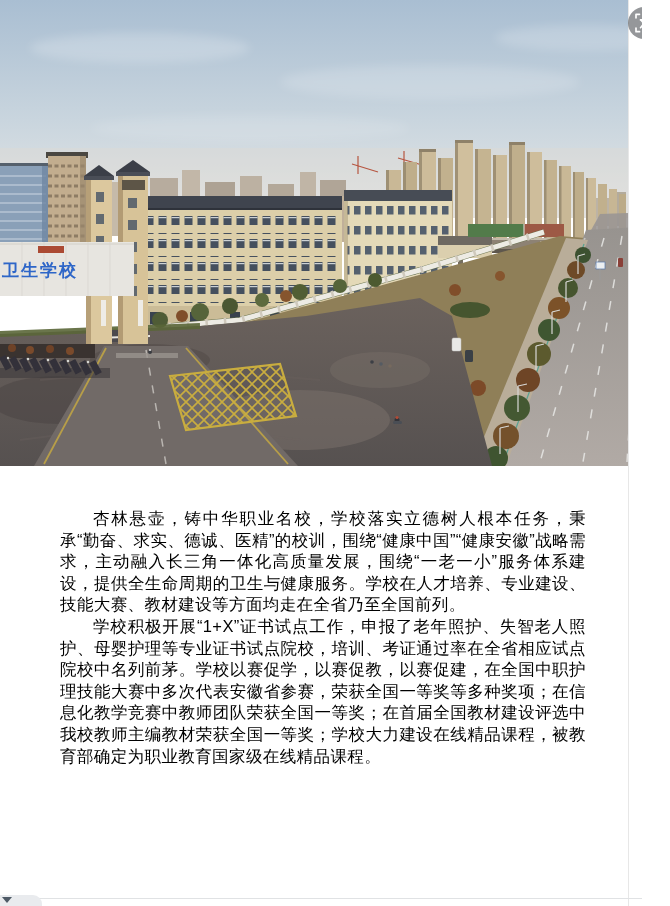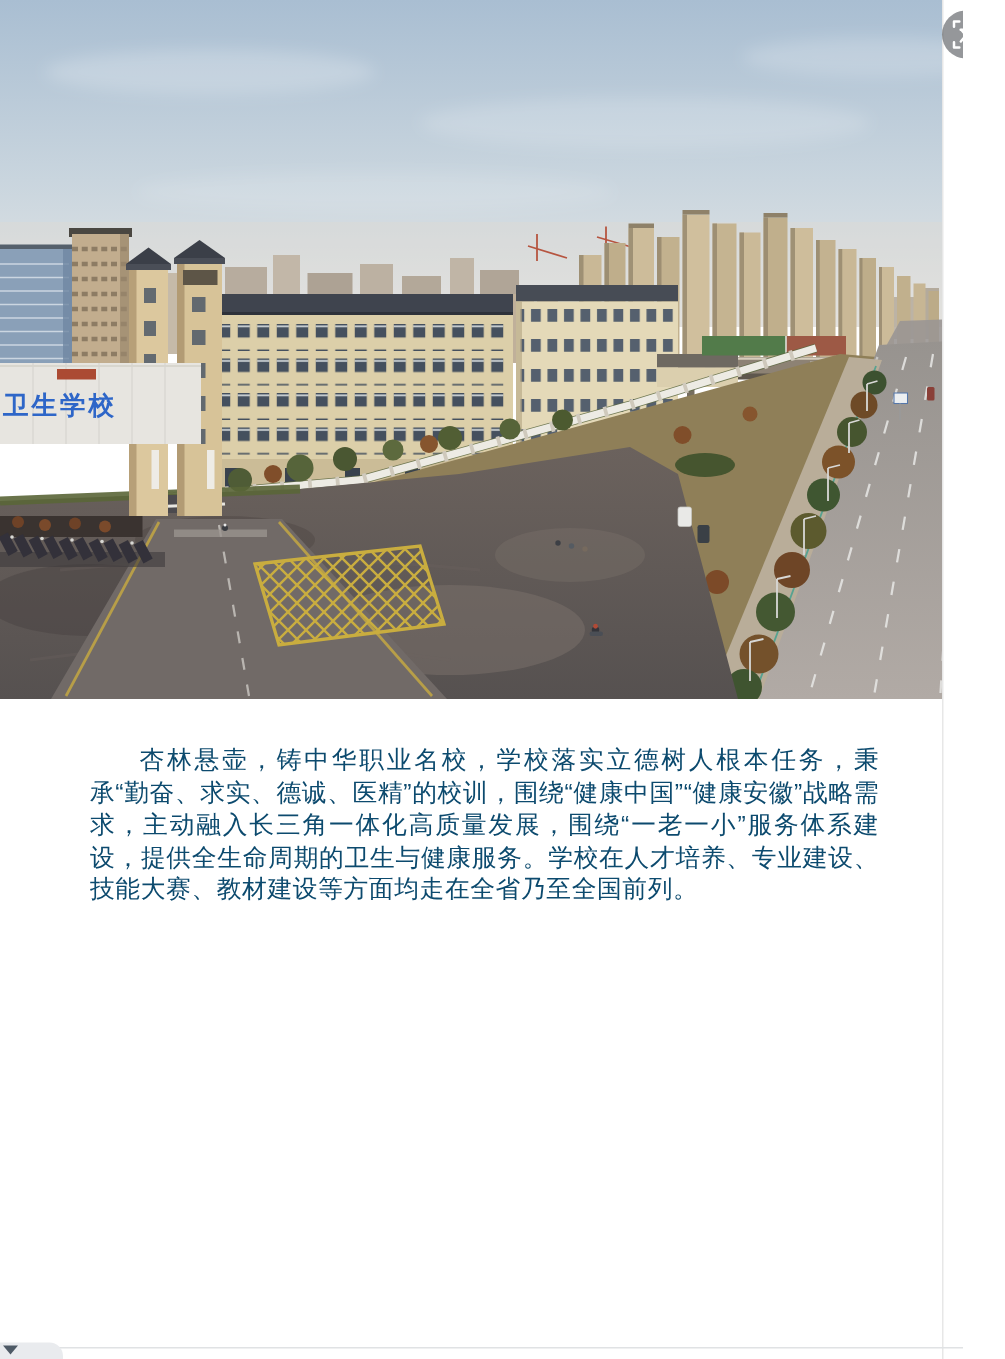--- a/index.html
+++ b/index.html
@@ -2,21 +2,21 @@
 <html><head>
 <meta charset="utf-8">
 <style>
   html,body{margin:0;padding:0;background:#ffffff;}
   .viewer{position:relative;width:642px;height:906px;background:#ffffff;overflow:hidden;
           font-family:"Liberation Sans",sans-serif;}
   .page{position:absolute;left:0;top:0;width:656px;height:906px;background:#ffffff;}
   .right-gutter{position:absolute;top:0;right:0;width:13px;height:906px;background:#ffffff;
           border-left:1px solid #e7e7e7;}
   .photo{position:absolute;left:0;top:0;width:656px;height:466px;display:block;}
-  .article{position:absolute;left:60px;top:497px;width:526px;color:#0c4a6e;
+  .article{position:absolute;left:60px;top:508px;width:526px;color:#000000;
           font-size:16.5px;line-height:21.6px;font-weight:500;letter-spacing:0.4px;
           text-align:justify;}
   .article p{margin:0;text-indent:2em;}
   .ocr-btn{position:absolute;left:628px;top:7px;width:32px;height:32px;border-radius:50%;
           background:rgba(62,66,71,0.55);display:flex;align-items:center;justify-content:center;
           cursor:pointer;border:none;padding:0;}
   .bottom-line{position:absolute;left:0;bottom:7px;width:670px;height:1px;background:#e0e2e4;}
   .corner-tab{position:absolute;left:0;bottom:0;width:42px;height:11px;background:#e9ebee;
           border-radius:0 9px 0 0;cursor:pointer;}
   .corner-tab .tri{position:absolute;left:2px;top:2px;width:0;height:0;
@@ -363,20 +363,21 @@
         <rect x="0" y="242" width="134" height="54" fill="#e7e5e0"></rect>
         <line x1="0" y1="244" x2="134" y2="244" stroke="#d3d0c8" stroke-width="1"></line>
         <path d="M22,242V296 M44,242V296 M66,242V296 M88,242V296 M110,242V296" stroke="#d8d5cf" stroke-width="1" opacity="0.8"></path>
         <rect x="38" y="246" width="26" height="7" fill="#ab4a33"></rect>
         <text x="2" y="276" font-size="17" font-weight="bold" fill="#2e66c8" letter-spacing="2">卫生学校</text>
       </g>
     </svg>
 
     <div class="article">
       <p>杏林悬壶，铸中华职业名校，学校落实立德树人根本任务，秉承“勤奋、求实、德诚、医精”的校训，围绕“健康中国”“健康安徽”战略需求，主动融入长三角一体化高质量发展，围绕“一老一小”服务体系建设，提供全生命周期的卫生与健康服务。学校在人才培养、专业建设、技能大赛、教材建设等方面均走在全省乃至全国前列。</p>
+      <p>学校积极开展“1+X”证书试点工作，申报了老年照护、失智老人照护、母婴护理等专业证书试点院校，培训、考证通过率在全省相应试点院校中名列前茅。学校以赛促学，以赛促教，以赛促建，在全国中职护理技能大赛中多次代表安徽省参赛，荣获全国一等奖等多种奖项；在信息化教学竞赛中教师团队荣获全国一等奖；在首届全国教材建设评选中我校教师主编教材荣获全国一等奖；学校大力建设在线精品课程，被教育部确定为职业教育国家级在线精品课程。</p>
     </div>
   </div>
 
   <div class="right-gutter"></div>
 
   <button class="ocr-btn" aria-label="text recognition">
     <svg width="20" height="20" viewBox="0 0 18 18">
       <g stroke="#ffffff" stroke-width="1.5" fill="none" stroke-linecap="round" stroke-linejoin="round">
         <path d="M5,1.2 H1.8 V4.4"></path>
           <path d="M13,1.2 H16.2 V4.4"></path>

